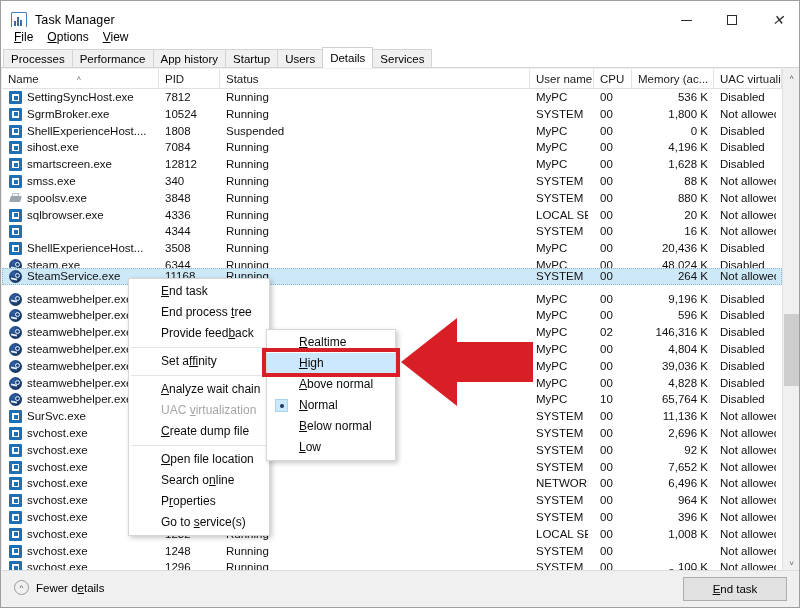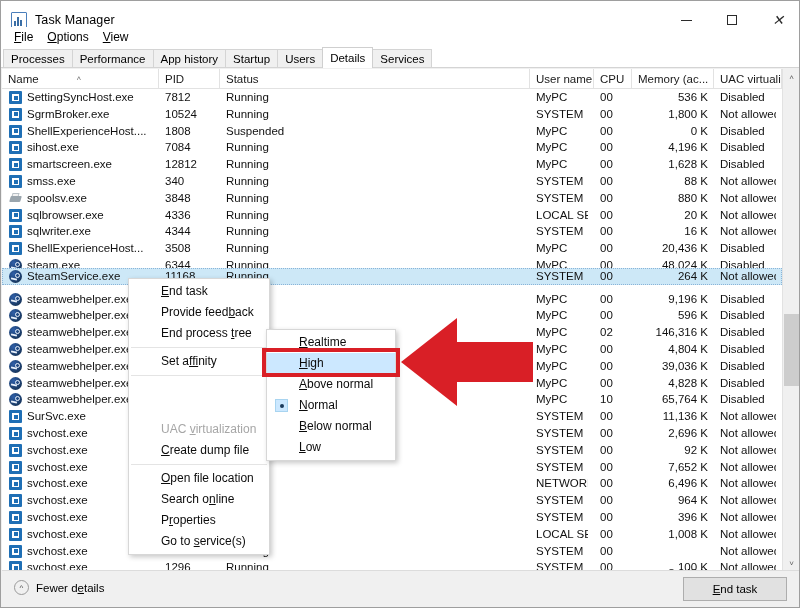--- a/index.html
+++ b/index.html
@@ -228,21 +228,21 @@
     z-index: 40;
   }
   .ctxitem {
     position: relative;
     height: 21px; line-height: 21px;
     font-size: 12px; color: #0b0b0b;
     padding-left: 32px; padding-right: 26px;
     white-space: nowrap;
   }
   .ctxitem.hl { background: #cce8ff; }
-  .ctxitem.disabled { color: #a6a6a6; margin-top: 43px; }
+  .ctxitem.disabled { color: #a6a6a6; }
   .ctxsep {
     height: 1px; margin: 3px 2px 3px 2px;
     background: #e4e4e4;
   }
   .submark {
     position: absolute; right: 9px; top: 0;
     font-size: 9px; color: #3a3a3a; line-height: 21px;
   }
   .radio-dot {
     position: absolute; left: 8px; top: 4px;
@@ -436,21 +436,20 @@
           <div class="cell" style="left: 598px; width: 26px; padding-left: 0px;">00</div>
           <div class="cell num" style="left: 630px; width: 76px;">20 K</div>
           <div class="cell" style="left: 718px; width: 56px; padding-left: 0px;">Not allowed</div>
         </div>
         <div class="row" style="top: 134.4px; position: absolute; left: 0px; width: 780px;">
           <span class="ico ico-app">
             <span class="sq"></span>
             <span class="inner"></span>
             <span class="dot"></span>
           </span>
-          <div class="cell" style="left: 25px; width: 126px; padding-left: 0px;">sqlwriter.exe</div>
           <div class="cell" style="left: 163px; width: 49px; padding-left: 0px;">4344</div>
           <div class="cell" style="left: 224px; width: 298px; padding-left: 0px;">Running</div>
           <div class="cell" style="left: 534px; width: 52px; padding-left: 0px;">SYSTEM</div>
           <div class="cell" style="left: 598px; width: 26px; padding-left: 0px;">00</div>
           <div class="cell num" style="left: 630px; width: 76px;">16 K</div>
           <div class="cell" style="left: 718px; width: 56px; padding-left: 0px;">Not allowed</div>
         </div>
         <div class="row" style="top: 151.2px; position: absolute; left: 0px; width: 780px;">
           <span class="ico ico-app">
             <span class="sq"></span>
@@ -735,25 +734,26 @@
 
     <div class="vscroll">
       <div class="sb-arrow up">˄</div>
       <div class="sb-thumb" style="top:245px;height:72px;"></div>
       <div class="sb-arrow down">˅</div>
     </div>
   </div>
 
   <div class="ctxmenu" id="ctxmenu" style="left:127px;top:277px;width:142px;">
       <div class="ctxitem"><span><span class="acc">E</span>nd task</span></div>
+      <div class="ctxitem"><span>End process <span class="acc">t</span>ree</span></div>
       <div class="ctxitem"><span>Provide feed<span class="acc">b</span>ack</span></div>
-      <div class="ctxitem"><span>End process <span class="acc">t</span>ree</span></div>
       <div class="ctxsep"></div>
       <div class="ctxitem"><span>Set a<span class="acc">ffi</span>nity</span></div>
       <div class="ctxsep"></div>
+      <div class="ctxitem"><span><span class="acc">A</span>nalyze wait chain</span></div>
       <div class="ctxitem disabled"><span>UAC <span class="acc">v</span>irtualization</span></div>
       <div class="ctxitem"><span><span class="acc">C</span>reate dump file</span></div>
       <div class="ctxsep"></div>
       <div class="ctxitem"><span><span class="acc">O</span>pen file location</span></div>
       <div class="ctxitem"><span>Search o<span class="acc">n</span>line</span></div>
       <div class="ctxitem"><span>P<span class="acc">r</span>operties</span></div>
       <div class="ctxitem"><span>Go to <span class="acc">s</span>ervice(s)</span></div>
     </div>
 
   <div class="ctxmenu" id="submenu" style="left:265px;top:328px;width:130px;">

